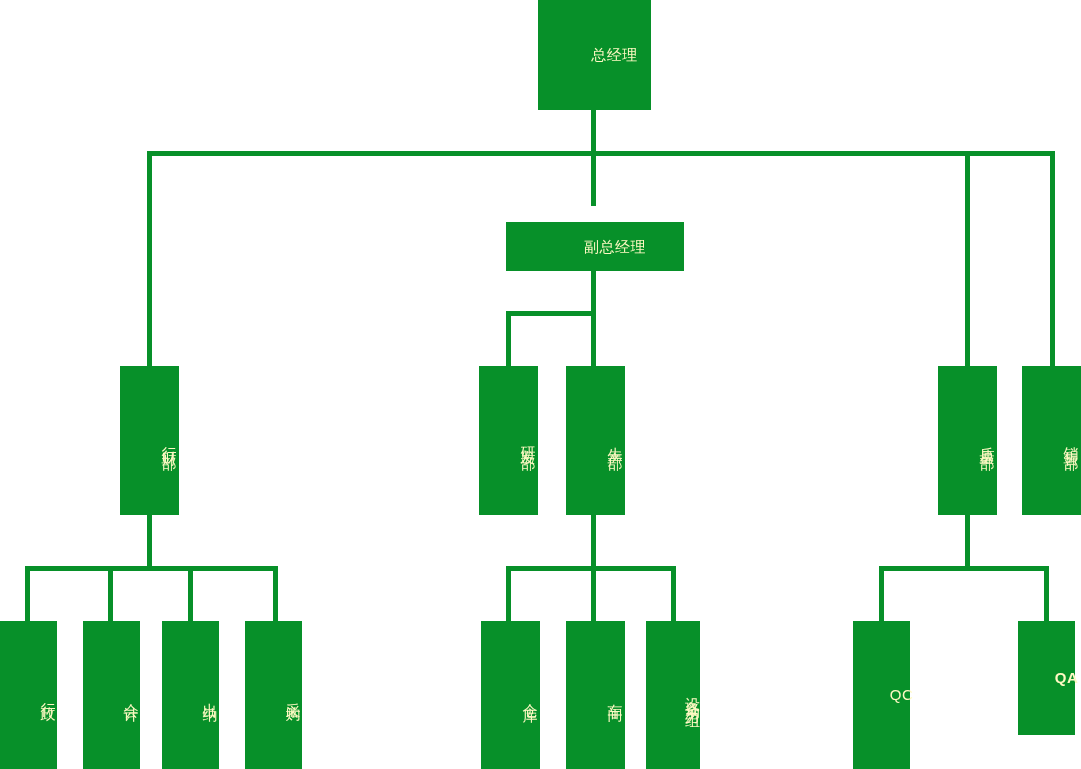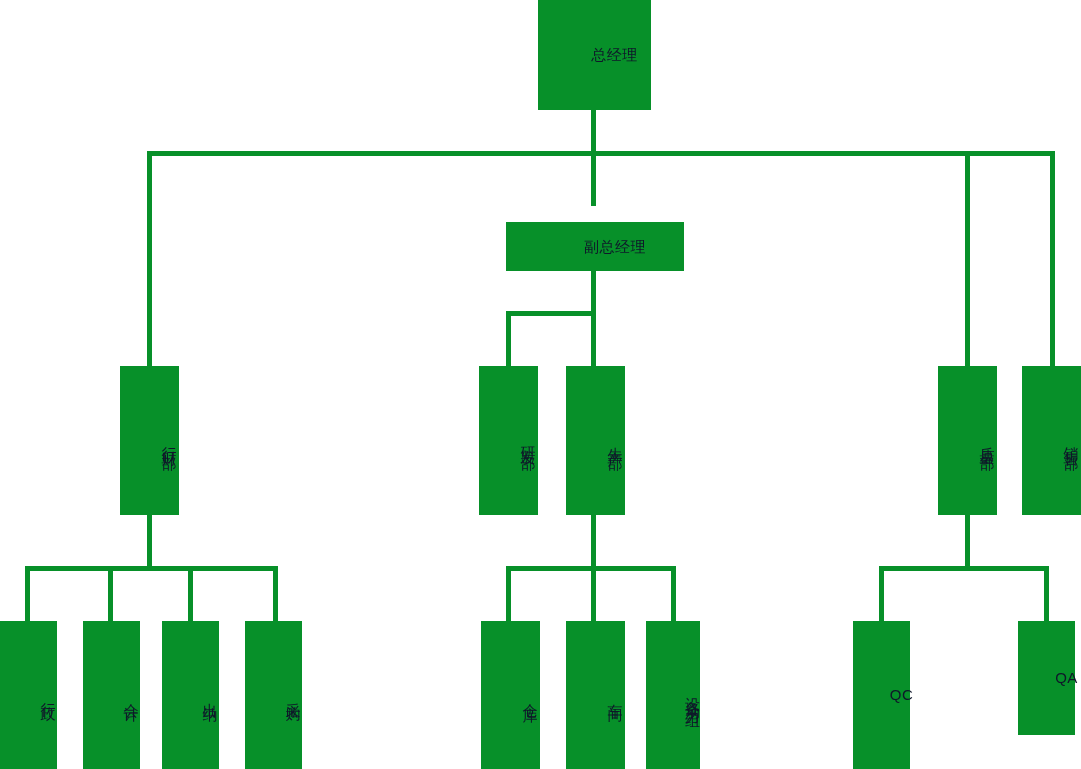--- a/index.html
+++ b/index.html
@@ -13,21 +13,21 @@
   #org-chart {
     position: relative;
     width: 1081px;
     height: 769px;
     background: #ffffff;
     overflow: hidden;
   }
   .node {
     position: absolute;
     background: #079029;
-    color: #0f172a;
+    color: #fef9c3;
     display: flex;
     align-items: center;
     justify-content: center;
     text-align: right;
     box-sizing: border-box;
     line-height: 1.28;
     font-size: 15px;
     font-weight: normal;
     letter-spacing: 0.5px;
     padding-left: 40px;
@@ -113,15 +113,15 @@
   <div class="node vertical" style="left:245px; top:621px; width:57px; height:148px;">采购</div>
 
   <div class="node vertical" style="left:481px; top:621px; width:59px; height:148px;">仓库</div>
 
   <div class="node vertical" style="left:566px; top:621px; width:59px; height:148px;">车间</div>
 
   <div class="node vertical" style="left:646px; top:621px; width:54px; height:148px;">设备动力组</div>
 
   <div class="node latin" style="left:853px; top:621px; width:57px; height:148px;">QC</div>
 
-  <div class="node latin" style="left:1018px; top:621px; width:57px; height:114px;">QA</div>
+  <div class="node latin" style="left:1018px; top:621px; width:57px; height:114px;font-weight:bold;">QA</div>
 
 </div>
 
 </body></html>

